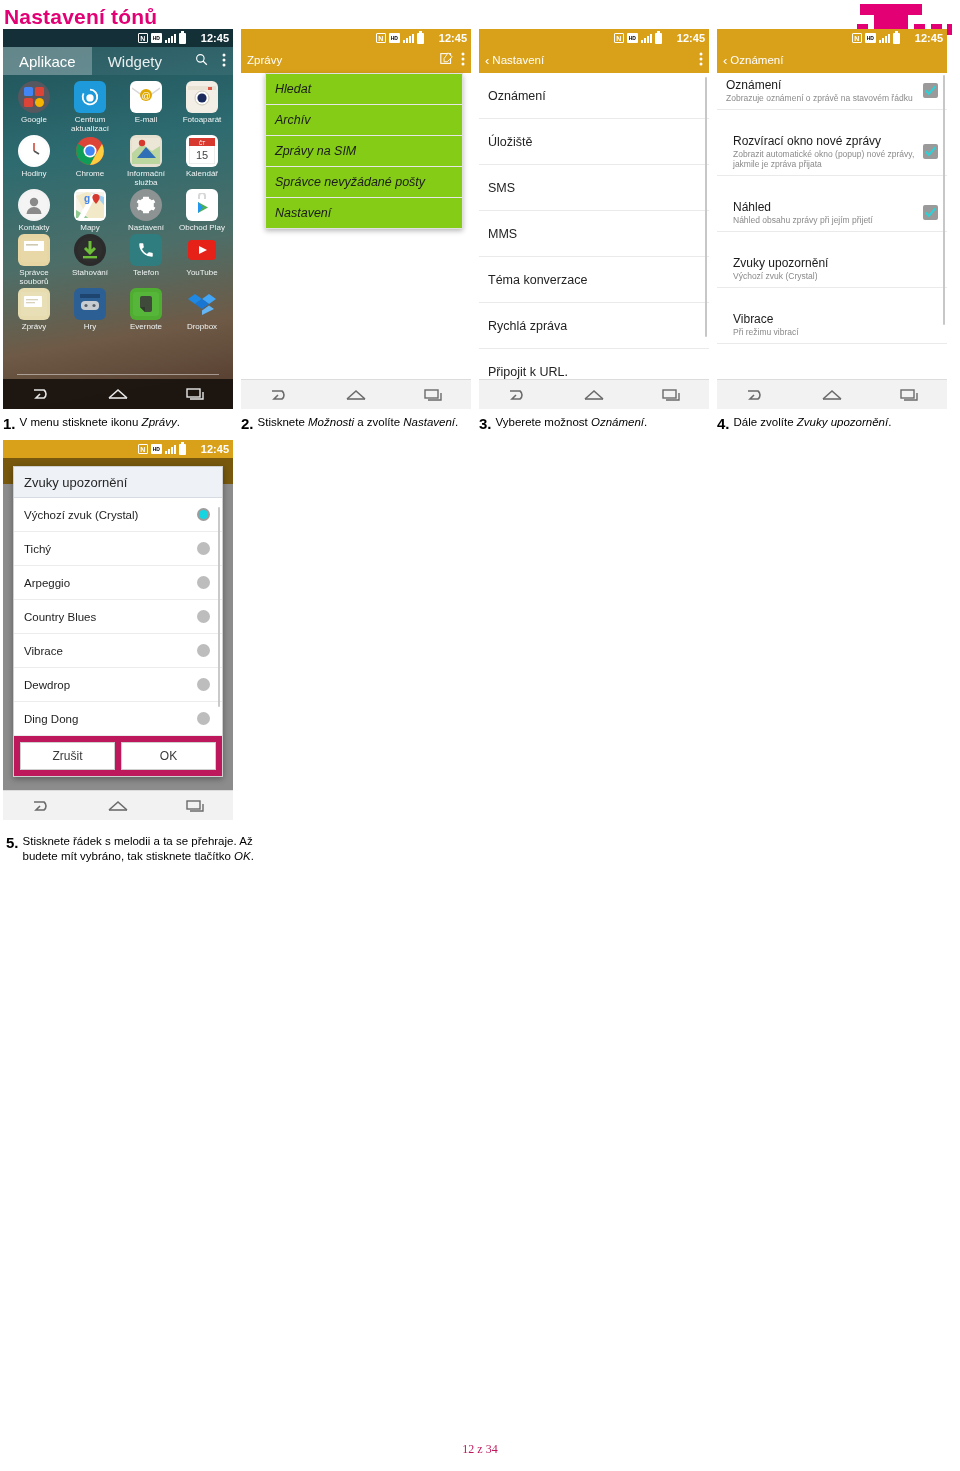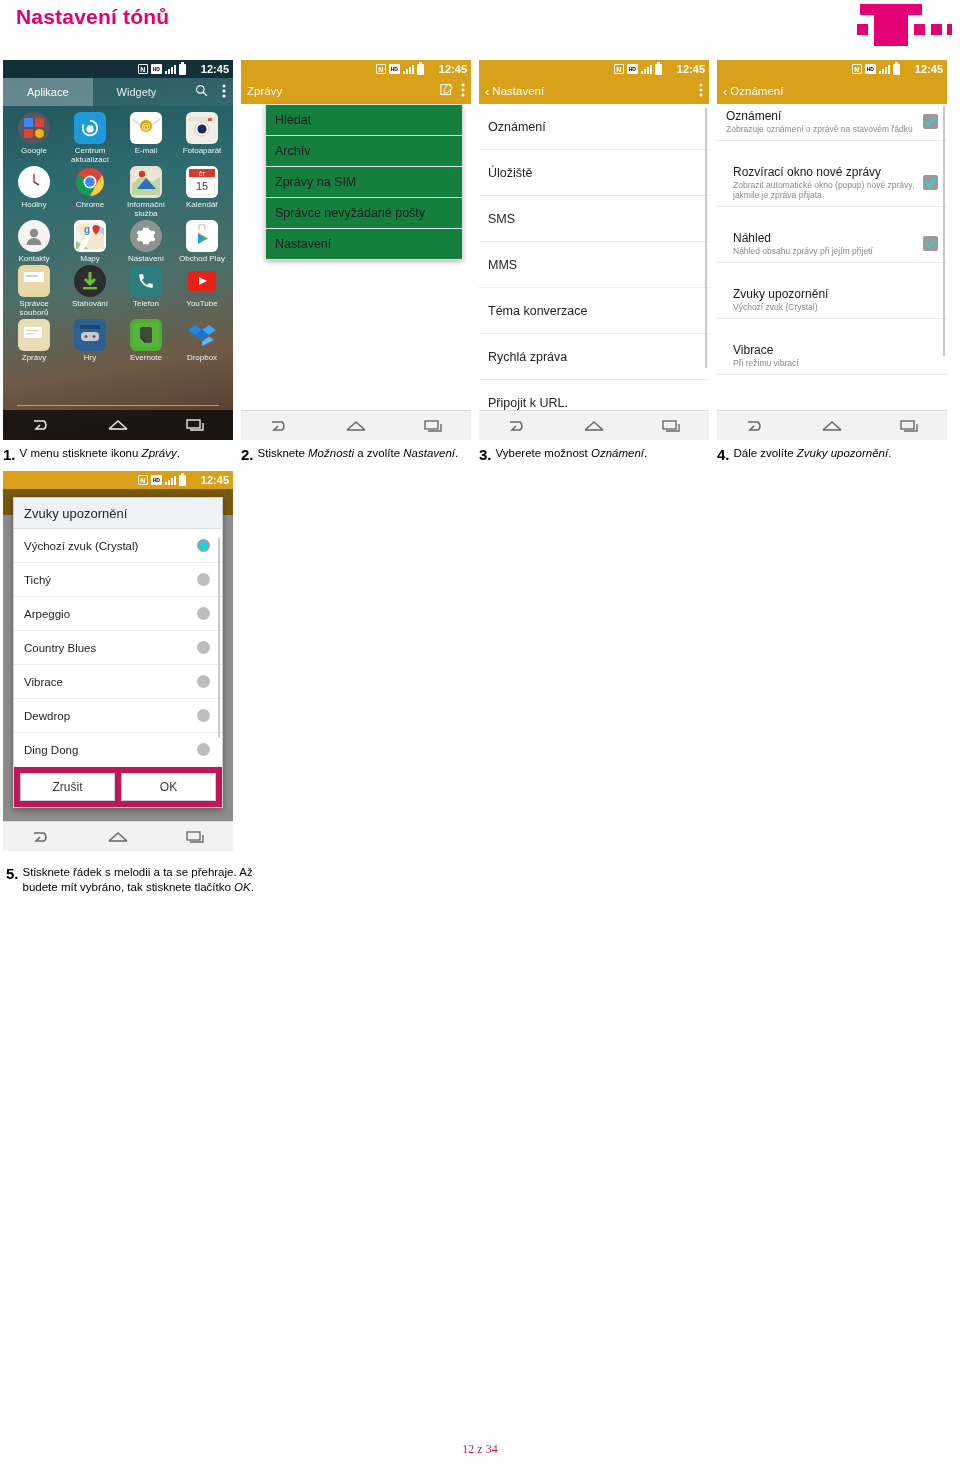--- a/index.html
+++ b/index.html
@@ -8,23 +8,22 @@
     width: 960px; height: 1471px;
     background: #ffffff;
     font-family: "Liberation Sans", sans-serif;
     position: relative;
     overflow: hidden;
   }
 
   
   .page-header {
     position: relative;
-    height: 60px;
+    height: 29px;
     padding: 4px 0 0 4px;
-    margin-left: 12px;
   }
   .doc-title {
     font-size: 21px;
     font-weight: bold;
     color: #e20074;
     letter-spacing: 0.2px;
     line-height: 26px;
   }
   .tmobile-logo {
     position: absolute;
@@ -87,21 +86,21 @@
   .nav-ico { width: 26px; height: 16px; }
 
   
   .s1 { background: linear-gradient(170deg,#1d4e55 0%,#2d6b70 32%,#4d6e68 58%,#6e5a46 78%,#50362a 100%); }
   .s1 .statusbar { background: rgba(20,45,52,0.92); }
   .s1-tabs {
     height: 28px; display:flex; align-items:center;
     background: rgba(255,255,255,0.06);
   }
   .s1-tab {
-    font-size: 11px; color:#e9eeee; padding: 0 24px; height:28px;
+    font-size: 15px; color:#e9eeee; padding: 0 16px; height:28px;
     display:flex;align-items:center;
   }
   .s1-tab.active { background: rgba(255,255,255,0.26); color:#fff; }
   .s1-tab-spacer { flex:1; }
   .s1-tabicon { color:#fff; font-size:13px; padding:0 7px; }
   .s1-grid {
     display:grid; grid-template-columns: repeat(4,1fr);
     padding: 6px 3px 0 3px; row-gap: 2px;
   }
   .s1-app { text-align:center; }
@@ -130,23 +129,24 @@
   .amber .navbar { background:#f2f2f2; border-top:1px solid #dcdcdc; }
 
   
   .s2-hint {
     position:absolute; left:0; right:0; top:116px;
     text-align:center; font-size:12px; color:#3a3a3a; line-height:16px;
     padding: 0 10px;
   }
   .s2-menu {
     position:absolute; left:24px; right:8px; top:44px;
-    background:#15803d; border:1px solid #e0e0e0;
+    background:#84cc16; border:1px solid #e0e0e0;
     box-shadow: 0 2px 5px rgba(0,0,0,0.28);
     z-index: 4;
+    font-style: italic;
   }
   .s2-item {
     font-size: 12.5px; color:#1c1c1c;
     padding: 8px 9px; border-bottom:1px solid #e6e6e6;
     line-height: 14px;
   }
   .s2-item:last-child { border-bottom:none; }
 
   
   .s3-list { padding-top:0; }

